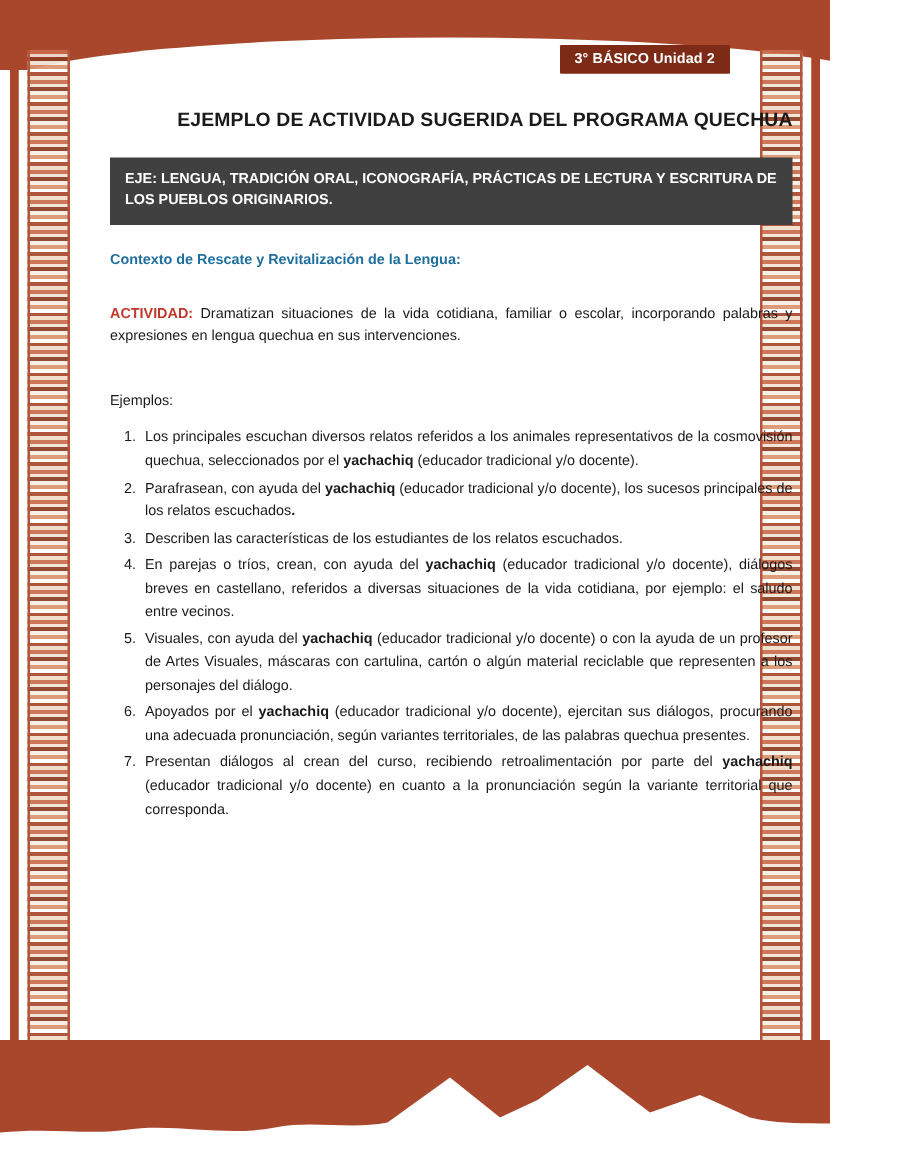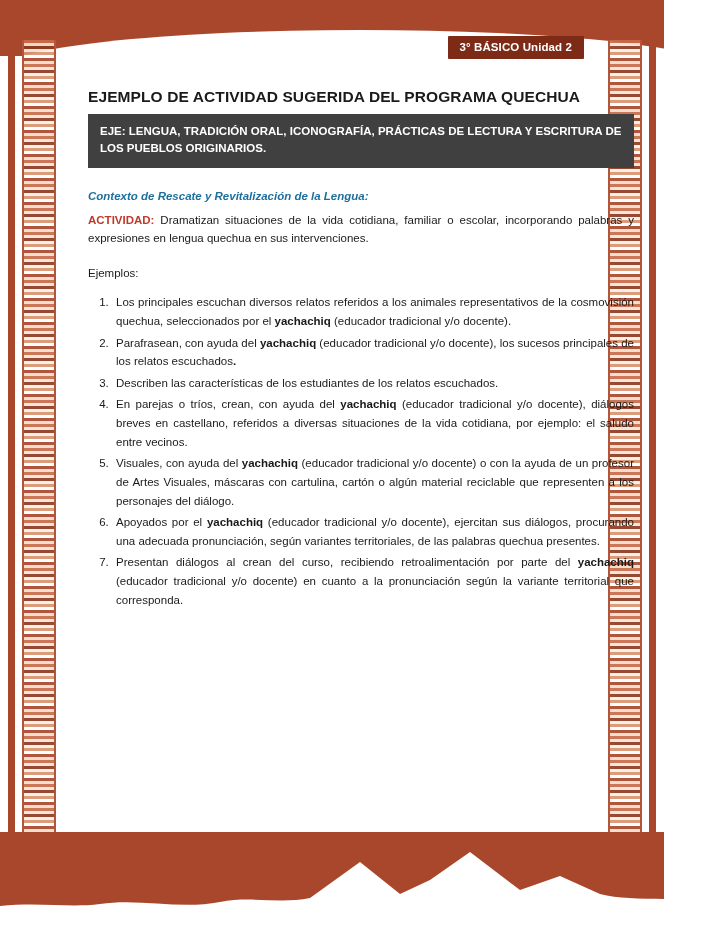--- a/index.html
+++ b/index.html
@@ -98,46 +98,45 @@
   
   .content {
     position: absolute;
     left: 88px; top: 78px;
     width: 546px;
   }
   .doc-title {
     font-size: 15.5px;
     font-weight: bold;
     color: #1a1a1a;
-    text-align: left;
-    margin: 10px 0 8px 0;
+    text-align: right;
+    margin: 10px 0 20px 0;
     letter-spacing: 0.1px;
   }
   .eje-box {
     background: #404040;
     color: #ffffff;
     font-size: 11.5px;
     font-weight: bold;
     line-height: 1.5;
     padding: 9px 12px 10px 12px;
     margin-bottom: 22px;
   }
   .context-line {
     color: #1f6f9e;
     font-size: 11.5px;
     font-weight: bold;
-    margin-bottom: 9px;
-    font-style: italic;
+    margin-bottom: 28px;
   }
   .activity-para {
     font-size: 11.5px;
     color: #1a1a1a;
     line-height: 1.6;
     text-align: justify;
-    margin-bottom: 20px;
+    margin-bottom: 37px;
   }
   .activity-label {
     color: #c0392b;
     font-weight: bold;
   }
   .ejemplos-label {
     font-size: 11.5px;
     color: #1a1a1a;
     margin-bottom: 14px;
   }

